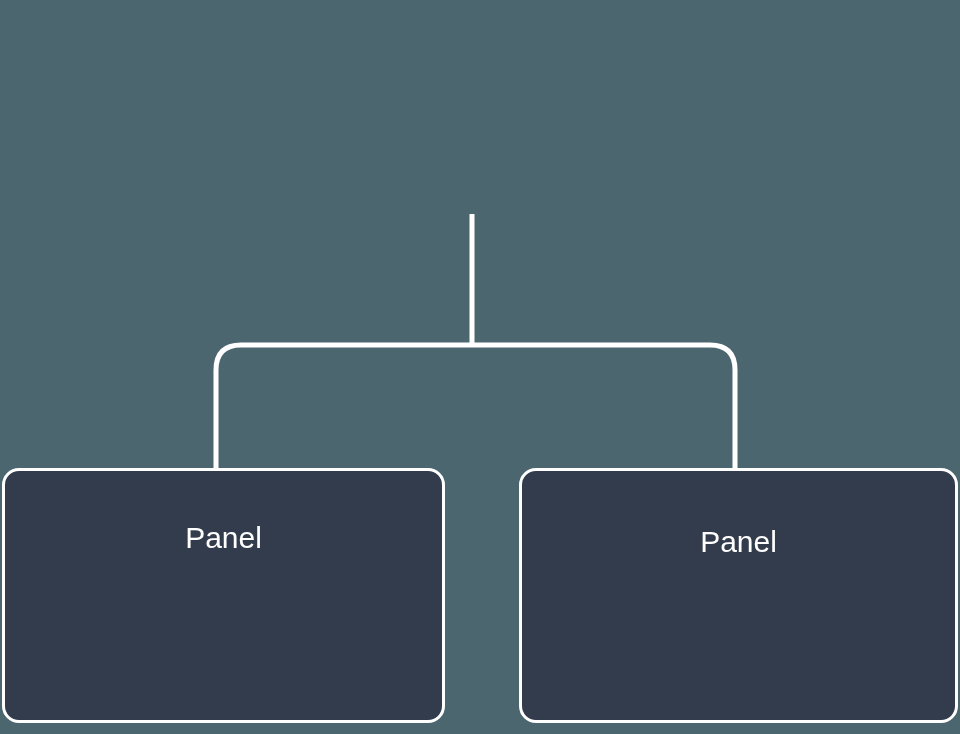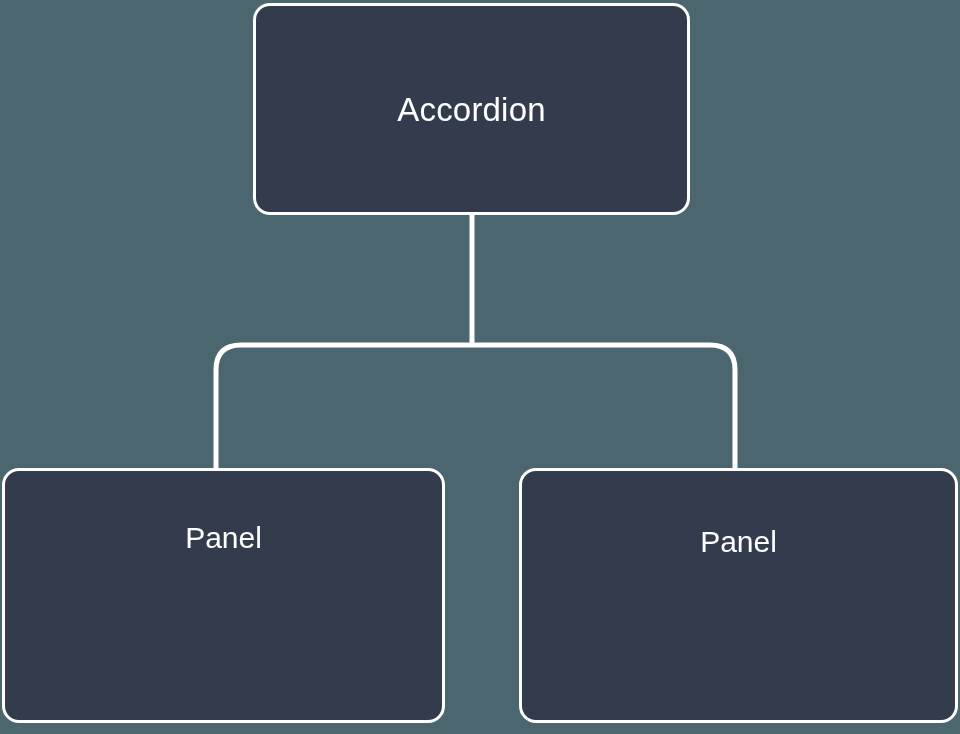--- a/index.html
+++ b/index.html
@@ -99,23 +99,20 @@
 <div id="stage">
 
   <svg class="connectors" viewBox="0 0 960 734" width="960" height="734" xmlns="http://www.w3.org/2000/svg">
 
     <path d="M 472,214 L 472,345" fill="none" stroke="#ffffff" stroke-width="5" stroke-linecap="butt"></path>
 
     <path d="M 472,345 L 241,345 Q 216,345 216,370 L 216,472" fill="none" stroke="#ffffff" stroke-width="5" stroke-linecap="butt" stroke-linejoin="round"></path>
     <path d="M 472,345 L 710,345 Q 735,345 735,370 L 735,472" fill="none" stroke="#ffffff" stroke-width="5" stroke-linecap="butt" stroke-linejoin="round"></path>
   </svg>
 
-  <div class="node node-root">
-    <div class="node-title-root">Accordion</div>
-  </div>
 
   <div class="node node-panel node-panel-left">
 
     <div class="node-title-panel">Panel</div>
 
   </div>
 
   <div class="node node-panel node-panel-right">
 
     <div class="node-title-panel">Panel</div>

